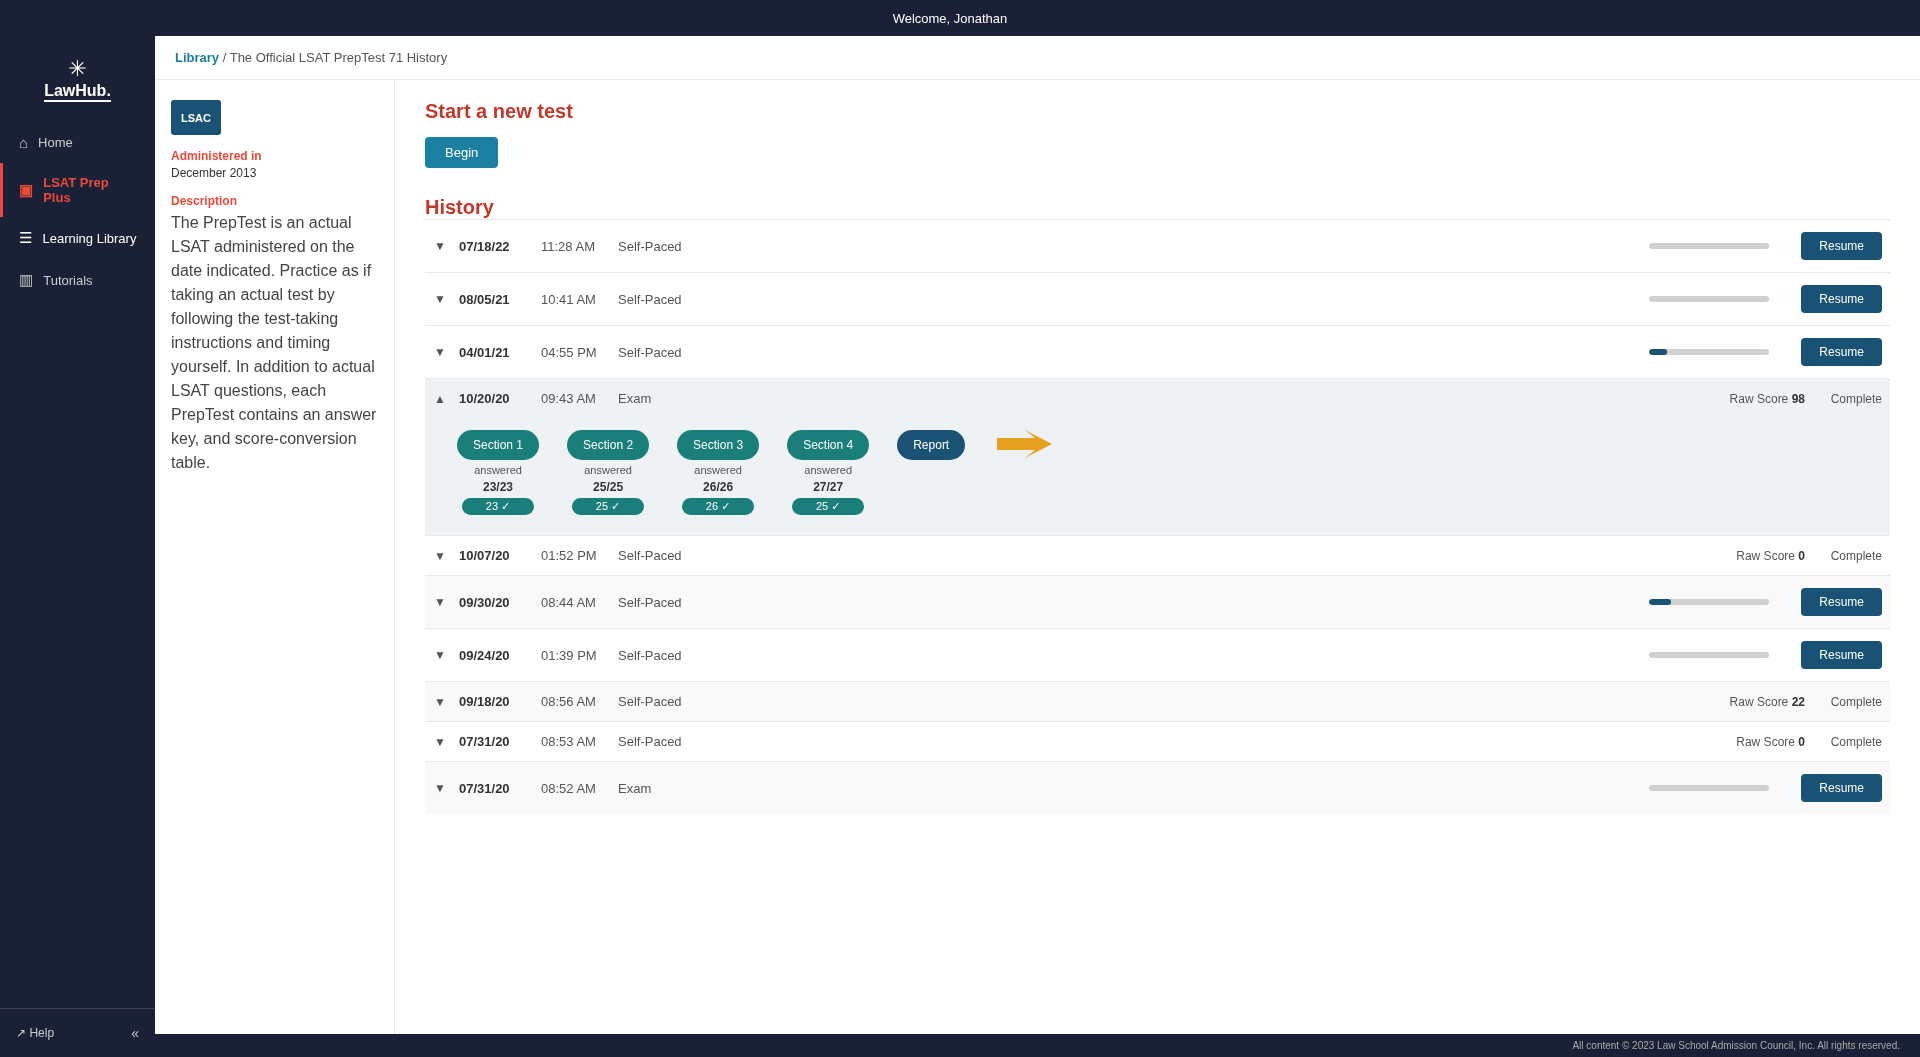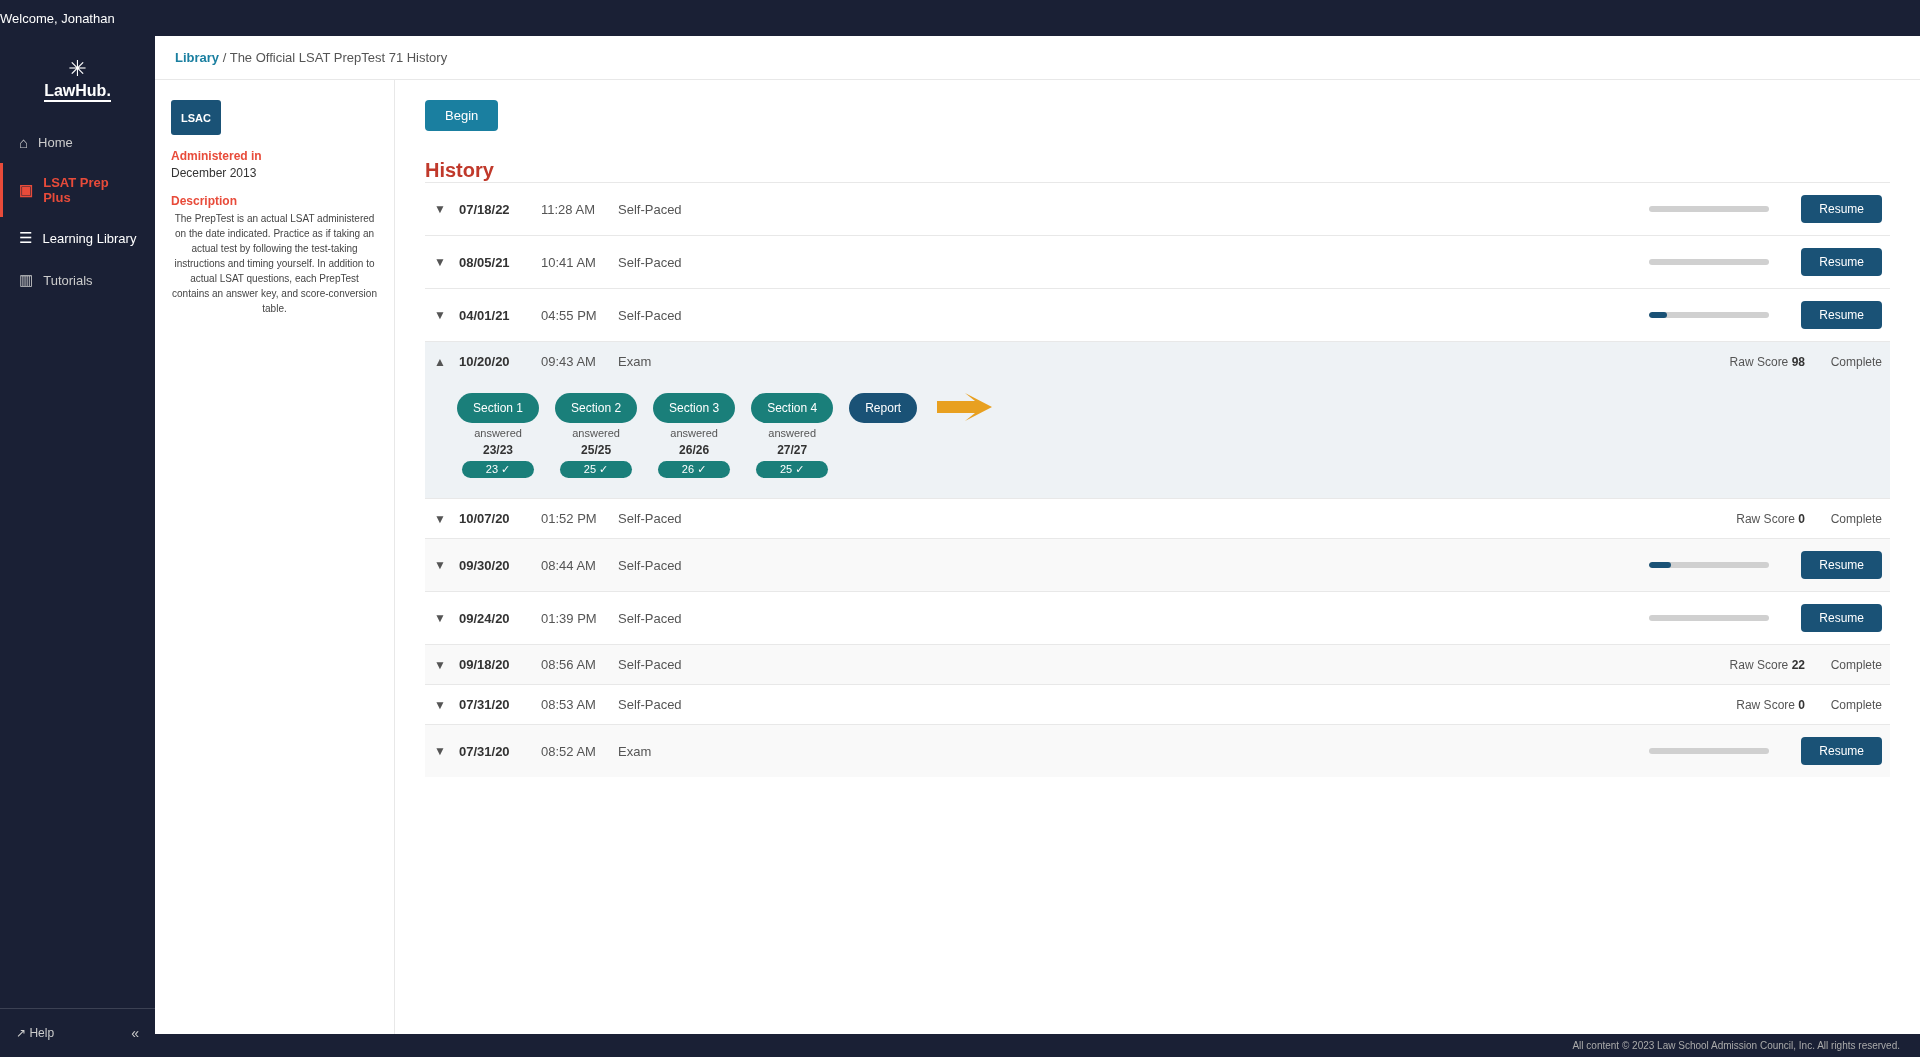--- a/index.html
+++ b/index.html
@@ -4,21 +4,21 @@
   <style>
     * { box-sizing: border-box; margin: 0; padding: 0; }
     body { font-family: Arial, sans-serif; background: #f5f5f5; display: flex; flex-direction: column; height: 1057px; overflow: hidden; }
 
     
     .top-bar {
       background: #1a2035;
       height: 36px;
       display: flex;
       align-items: center;
-      justify-content: flex-start;
+      justify-content: center;
       padding-right: 20px;
       color: #fff;
       font-size: 13px;
       flex-shrink: 0;
     }
 
     
     .layout {
       display: flex;
       flex: 1;
@@ -149,24 +149,23 @@
       font-size: 12px;
       font-weight: bold;
       margin-bottom: 3px;
     }
     .info-value {
       font-size: 12px;
       color: #333;
       margin-bottom: 14px;
     }
     .info-description {
-      font-size: 10px;
+      font-size: 16px;
       color: #444;
       line-height: 1.5;
-      text-align: center;
     }
 
     
     .main-section {
       flex: 1;
       overflow-y: auto;
       padding: 20px 30px;
     }
 
     .section-title {
@@ -272,21 +271,21 @@
       cursor: pointer;
       min-width: 80px;
     }
 
     
     .history-expanded {
       background: #eef2f5;
       padding: 12px 32px 20px;
       display: flex;
       align-items: flex-start;
-      gap: 16px;
+      gap: 28px;
       flex-wrap: wrap;
     }
     .section-item {
       display: flex;
       flex-direction: column;
       align-items: center;
       gap: 4px;
     }
     .section-btn {
       background: #1a7f7a;
@@ -406,20 +405,21 @@
           <span>LSAC</span>
         </div>
         <div class="info-label">Administered in</div>
         <div class="info-value">December 2013</div>
         <div class="info-label">Description</div>
         <div class="info-description">The PrepTest is an actual LSAT administered on the date indicated. Practice as if taking an actual test by following the test-taking instructions and timing yourself. In addition to actual LSAT questions, each PrepTest contains an answer key, and score-conversion table.</div>
       </div>
 
       <div class="main-section">
 
+        <div class="section-title">Start a new test</div>
         <button class="begin-btn">Begin</button>
 
         <div class="history-title">History</div>
 
         <div class="history-list">
 
           <div class="history-row">
             <div class="history-row-main">
               <span class="row-chevron">▼</span>
               <span class="row-date">07/18/22</span>

